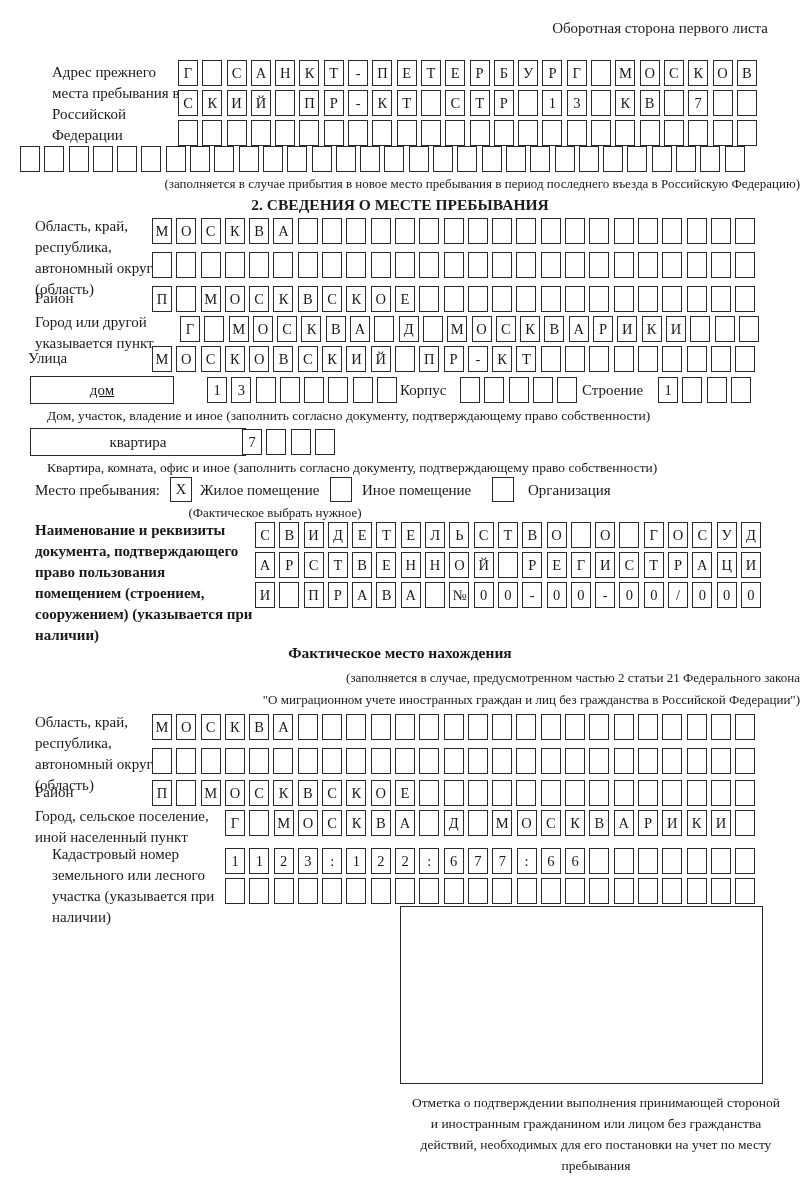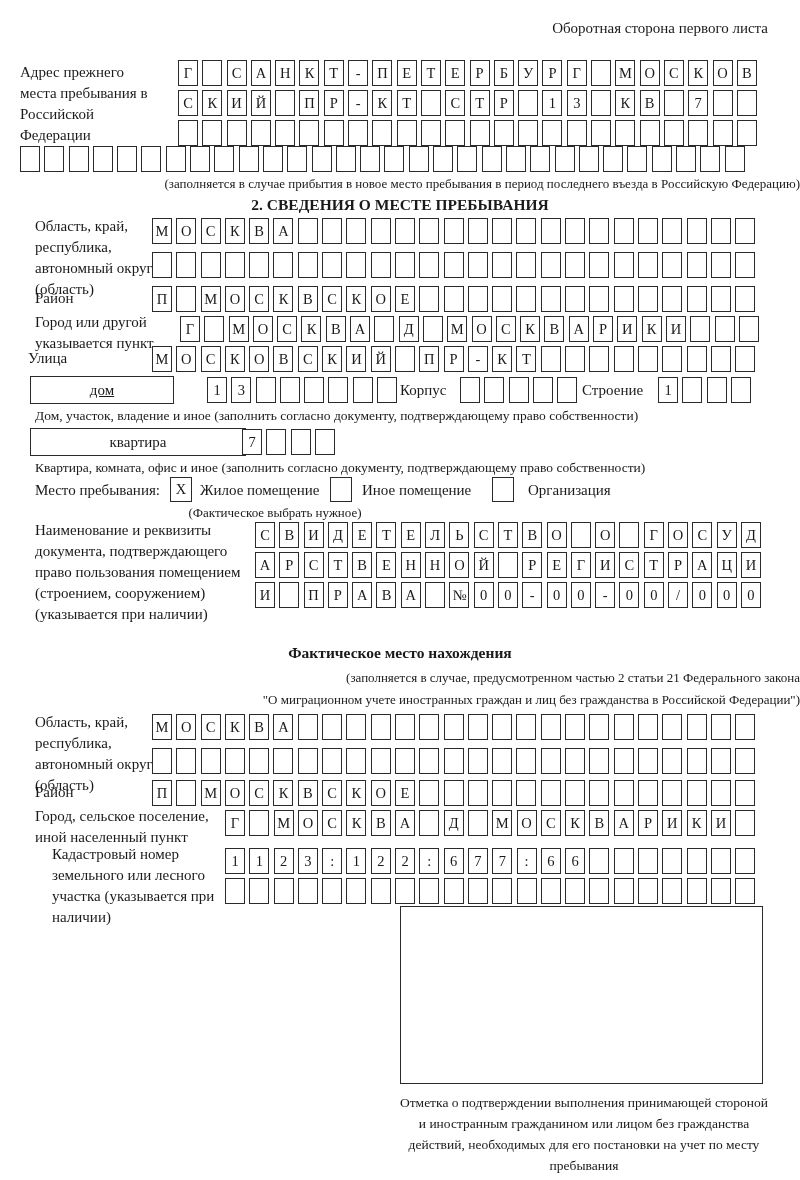--- a/index.html
+++ b/index.html
@@ -4,21 +4,21 @@
 <style>
   * { margin:0; padding:0; box-sizing:border-box; }
   html,body { background:#ffffff; }
   body {
     width:800px; height:1180px; position:relative;
     font-family:"Liberation Serif","DejaVu Serif",serif;
     color:#1a1a1a; overflow:hidden;
   }
   .abs { position:absolute; }
   .lbl { font-size:15px; line-height:21px; }
-  .cap { font-size:13.5px; }
+  .cap { font-size:13.5px;margin-left:12px; }
   .note { font-size:13px; }
   .ttl { font-size:15.5px; font-weight:bold; text-align:center; width:100%; }
   .cellrow { display:flex; gap:4.3px; }
   .cellrow .cell {
     width:20px; height:26px; border:1.5px solid #2a2a2a; flex:0 0 auto;
     display:flex; align-items:center; justify-content:center;
     font-size:14.5px; background:#fff;
   }
   .stack > .cellrow { margin-bottom:4px; }
   .stack.wide > .cellrow { margin-bottom:8px; }
@@ -31,21 +31,21 @@
     align-items:center; justify-content:center; font-size:14.5px; background:#fff;
   }
   .center { text-align:right; width:100%; }
   .stampbox { border:1.5px solid #2a2a2a; background:#fff; }
 </style>
 </head>
 <body>
 
 <div class="abs lbl" style="top:18px; right:32px;">Оборотная сторона первого листа</div>
 
-<div class="abs lbl" style="top:62px; left:20px; width:140px;">Адрес прежнего места пребывания в Российской Федерации</div>
+<div class="abs lbl" style="top:62px; left:52px; width:140px;">Адрес прежнего места пребывания в Российской Федерации</div>
 <div class="abs stack" style="top:60px; left:178px;">
   <div class="cellrow">
       <div class="cell">Г</div>
       <div class="cell"></div>
       <div class="cell">С</div>
       <div class="cell">А</div>
       <div class="cell">Н</div>
       <div class="cell">К</div>
       <div class="cell">Т</div>
       <div class="cell">-</div>
@@ -338,21 +338,21 @@
 
 <div class="abs lbl" style="top:480px; left:35px;">Место пребывания:</div>
 <span class="abs chk" style="top:477px; left:170px;">X</span>
 <div class="abs lbl" style="top:480px; left:200px;">Жилое помещение</div>
 <span class="abs chk" style="top:477px; left:330px;"></span>
 <div class="abs lbl" style="top:480px; left:362px;">Иное помещение</div>
 <span class="abs chk" style="top:477px; left:492px;"></span>
 <div class="abs lbl" style="top:480px; left:528px;">Организация</div>
 <div class="abs note" style="top:505px; left:160px; width:230px; text-align:center;">(Фактическое выбрать нужное)</div>
 
-<div class="abs lbl" style="top:520px; left:35px; width:218px;">Наименование и реквизиты документа, подтверждающего право пользования помещением (строением, сооружением) (указывается при наличии)</div>
+<div class="abs lbl" style="top:520px; left:35px; width:218px;font-weight:bold;">Наименование и реквизиты документа, подтверждающего право пользования помещением (строением, сооружением) (указывается при наличии)</div>
 <div class="abs stack" style="top:522px; left:255px;">
   <div class="cellrow">
       <div class="cell">С</div>
       <div class="cell">В</div>
       <div class="cell">И</div>
       <div class="cell">Д</div>
       <div class="cell">Е</div>
       <div class="cell">Т</div>
       <div class="cell">Е</div>
       <div class="cell">Л</div>

